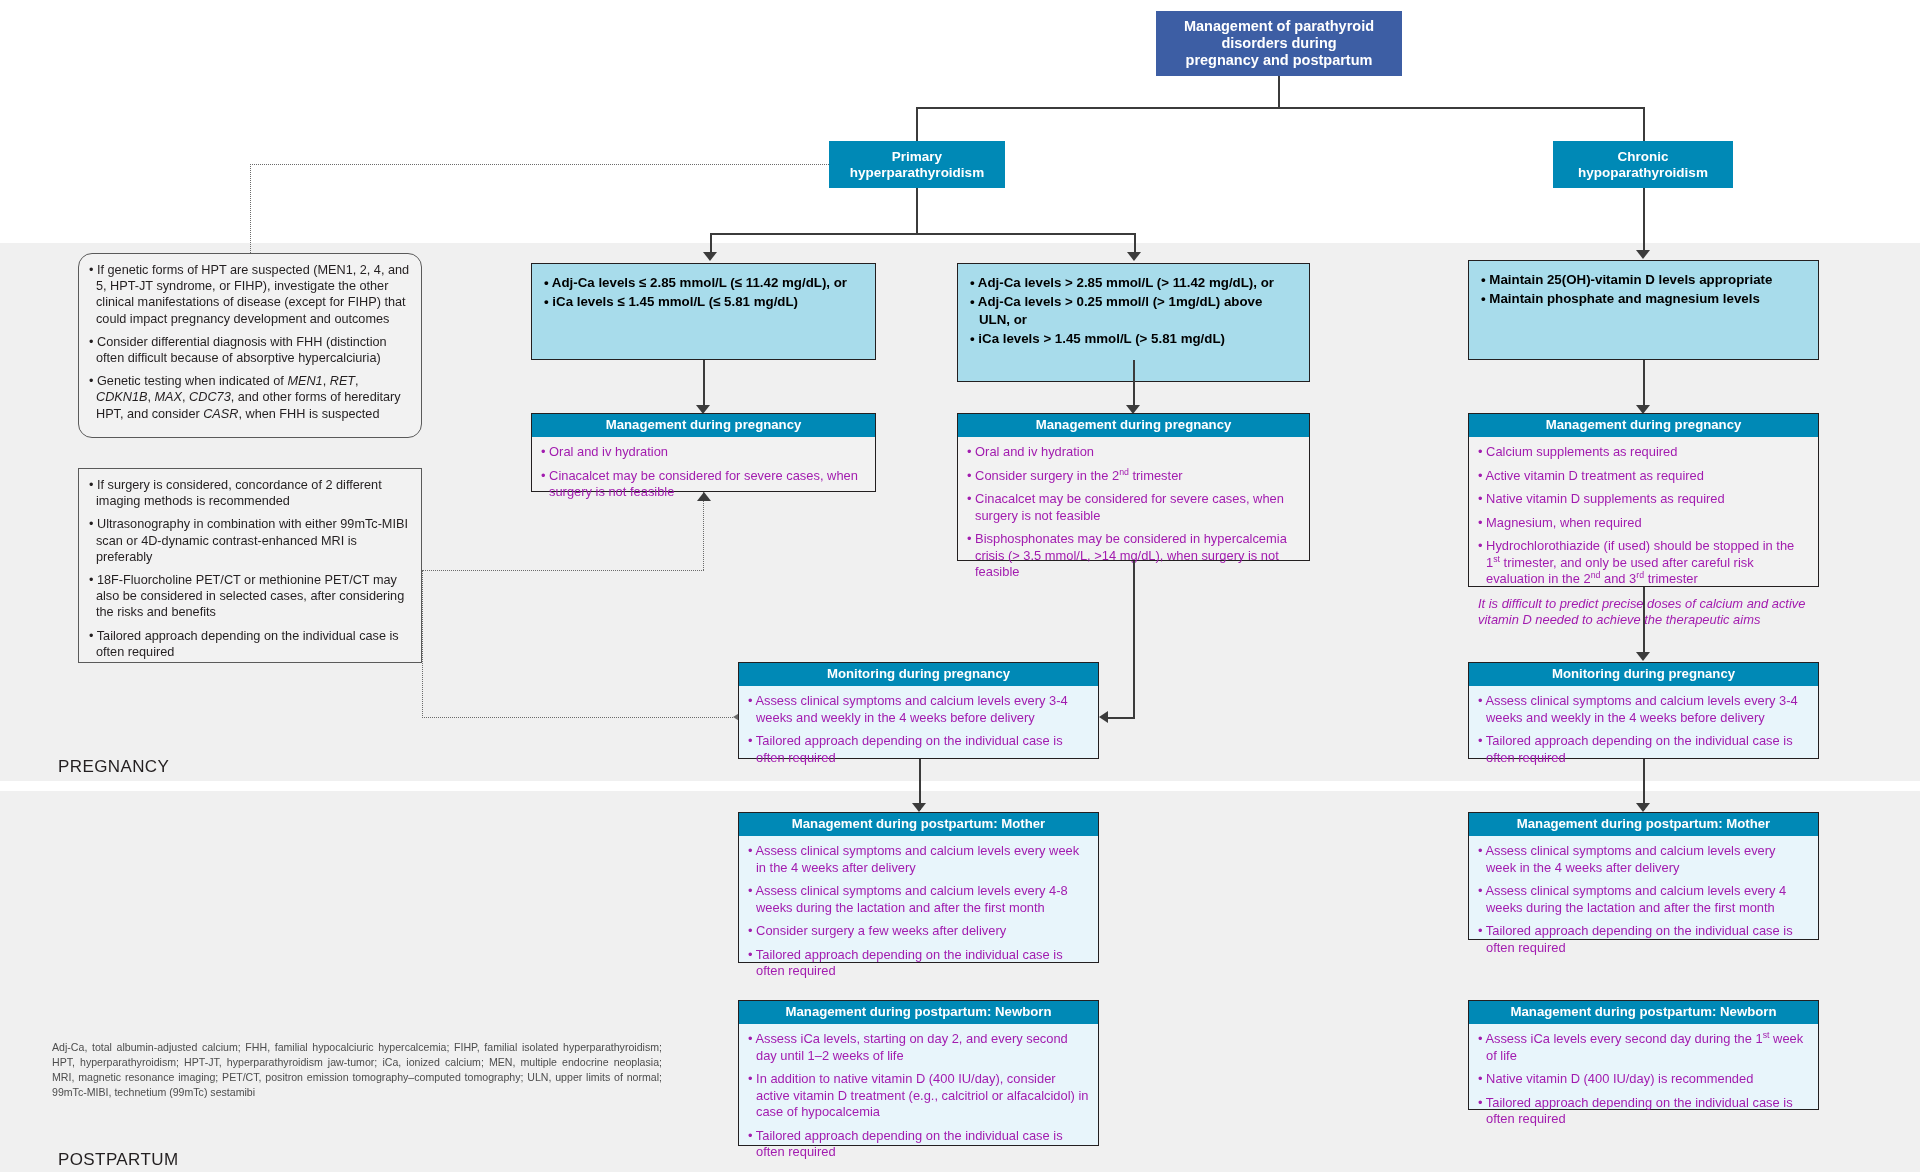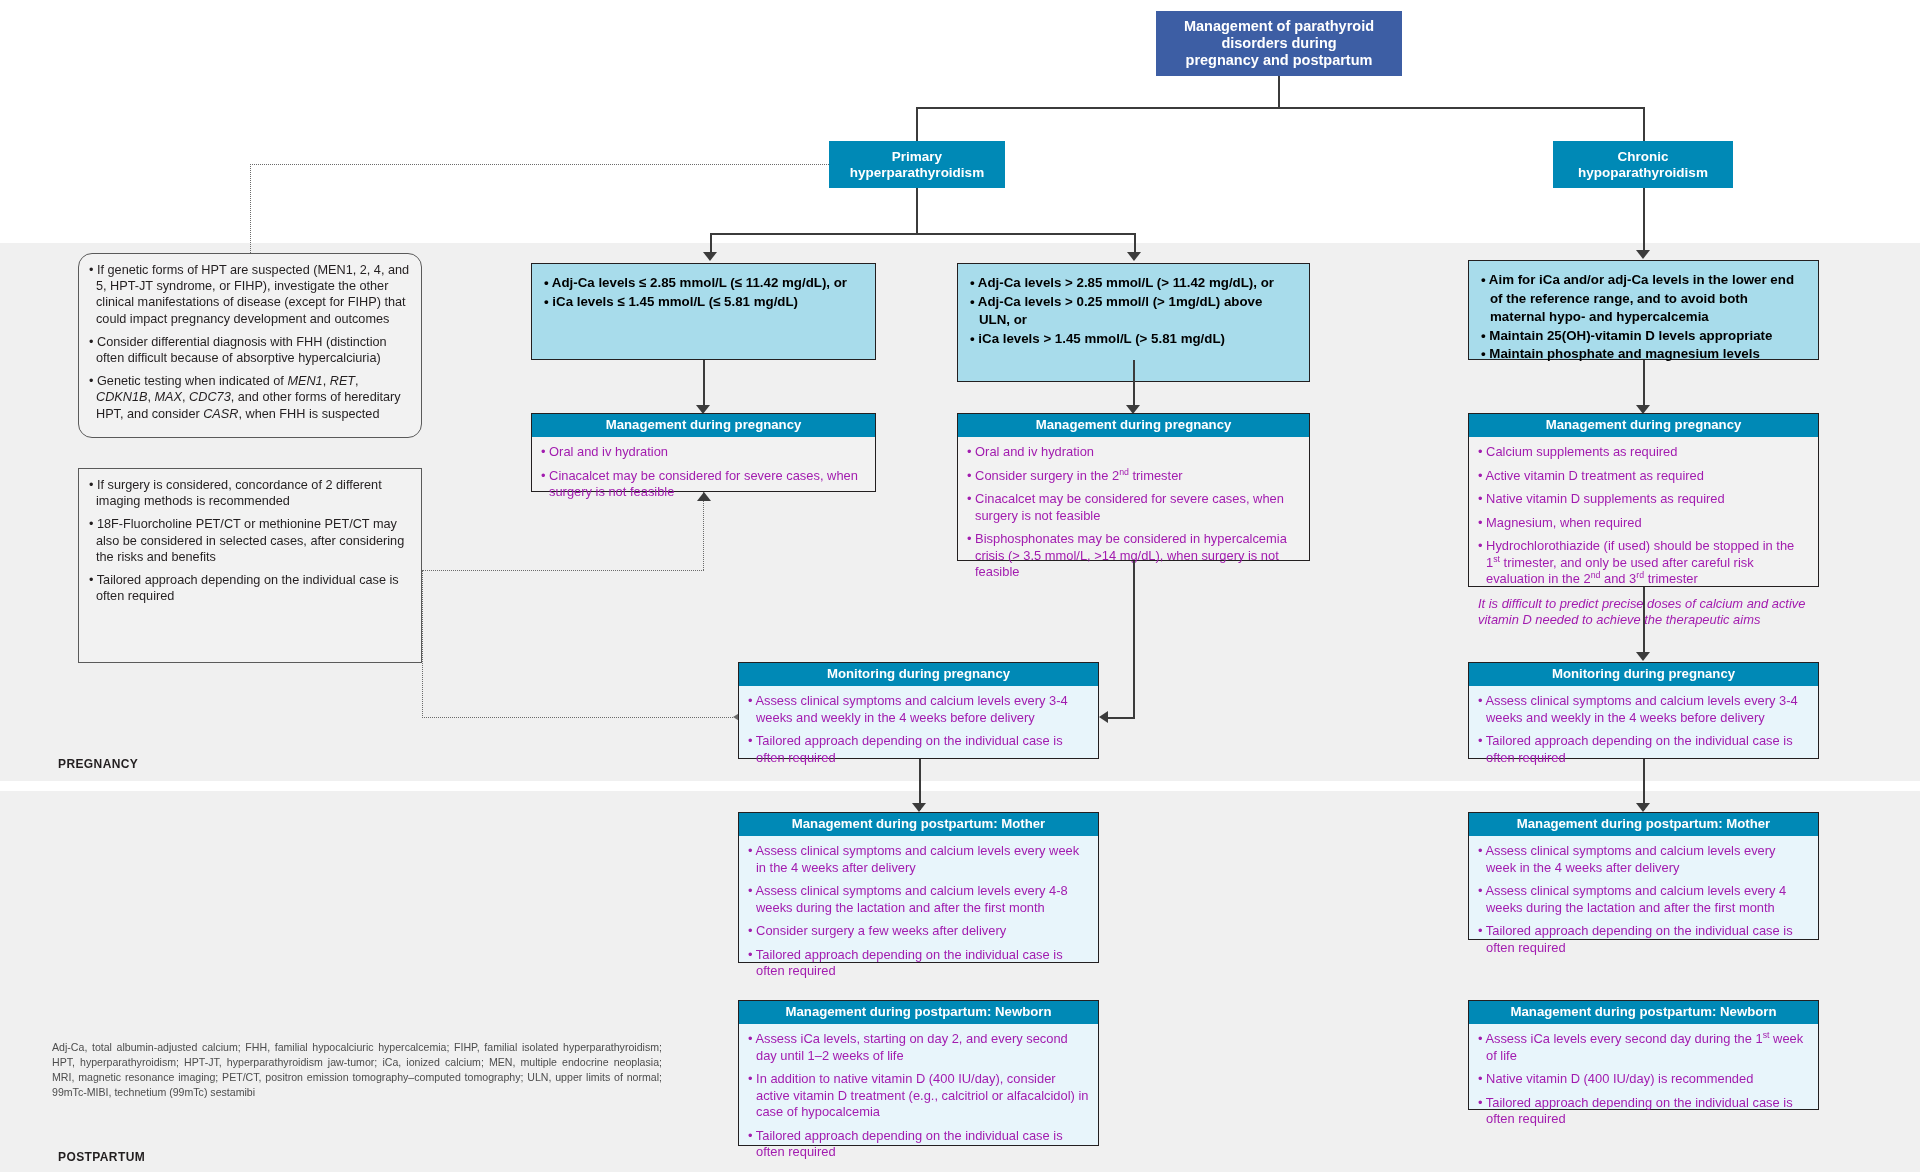--- a/index.html
+++ b/index.html
@@ -15,22 +15,22 @@
     overflow:hidden;
     background:#ffffff;
   }
 
   
   .band{position:absolute;left:0;width:1920px;background:#f0f0f0;}
   #band-pregnancy{top:243px;height:538px;}
   #band-postpartum{top:791px;height:381px;}
   .band-label{
     position:absolute;
-    font-weight:bold;
-    font-size:12px;
+    font-weight:normal;
+    font-size:17px;
     letter-spacing:.4px;
     color:#231f20;
   }
   #label-pregnancy{left:58px;top:757px;}
   #label-postpartum{left:58px;top:1150px;}
 
   
   .box{position:absolute;box-sizing:border-box;}
 
   .title-box{
@@ -199,21 +199,20 @@
     <span class="li">• iCa levels ≤ 1.45 mmol/L (≤ 5.81 mg/dL)</span>
   </div>
 
   <div class="box crit-box" style="left:957px;top:263px;width:353px;height:119px;">
     <span class="li">• Adj-Ca levels &gt; 2.85 mmol/L (&gt; 11.42 mg/dL), or</span>
     <span class="li">• Adj-Ca levels &gt; 0.25 mmol/l (&gt; 1mg/dL) above ULN, or</span>
     <span class="li">• iCa levels &gt; 1.45 mmol/L (&gt; 5.81 mg/dL)</span>
   </div>
 
   <div class="box crit-box" style="left:1468px;top:260px;width:351px;height:100px;">
-    <span class="li">• Aim for iCa and/or adj-Ca levels in the lower end of the reference range, and to avoid both maternal hypo- and hypercalcemia</span>
     <span class="li">• Maintain 25(OH)-vitamin D levels appropriate</span>
     <span class="li">• Maintain phosphate and magnesium levels</span>
   </div>
 
   <div class="ln lnv" style="left:703px;top:360px;height:51px;"></div>
   <div class="arrow-down" style="left:696px;top:405px;"></div>
   <div class="ln lnv" style="left:1133px;top:360px;height:51px;"></div>
   <div class="arrow-down" style="left:1126px;top:405px;"></div>
   <div class="ln lnv" style="left:1643px;top:360px;height:51px;"></div>
   <div class="arrow-down" style="left:1636px;top:405px;"></div>
@@ -249,20 +248,21 @@
   </div>
 
   <div class="anno" style="left:78px;top:253px;width:344px;height:185px;border-radius:14px;">
     <span class="li">• If genetic forms of HPT are suspected (MEN1, 2, 4, and 5, HPT-JT syndrome, or FIHP), investigate the other clinical manifestations of disease (except for FIHP) that could impact pregnancy development and outcomes</span>
     <span class="li">• Consider differential diagnosis with FHH (distinction often difficult because of absorptive hypercalciuria)</span>
     <span class="li">• Genetic testing when indicated of <i>MEN1</i>, <i>RET</i>, <i>CDKN1B</i>, <i>MAX</i>, <i>CDC73</i>, and other forms of hereditary HPT, and consider <i>CASR</i>, when FHH is suspected</span>
   </div>
 
   <div class="anno" style="left:78px;top:468px;width:344px;height:195px;">
     <span class="li">• If surgery is considered, concordance of 2 different imaging methods is recommended</span>
+    <span class="li">• Ultrasonography in combination with either 99mTc-MIBI scan or 4D-dynamic contrast-enhanced MRI is preferably</span>
     <span class="li">• 18F-Fluorcholine PET/CT or methionine PET/CT may also be considered in selected cases, after considering the risks and benefits</span>
     <span class="li">• Tailored approach depending on the individual case is often required</span>
   </div>
 
   <div class="dot-h" style="left:250px;top:164px;width:579px;"></div>
   <div class="dot-v" style="left:250px;top:164px;height:89px;"></div>
 
   <div class="dot-h" style="left:422px;top:570px;width:282px;"></div>
   <div class="dot-v" style="left:703px;top:492px;height:78px;"></div>
   <div class="arrow-up" style="left:697px;top:492px;"></div>

